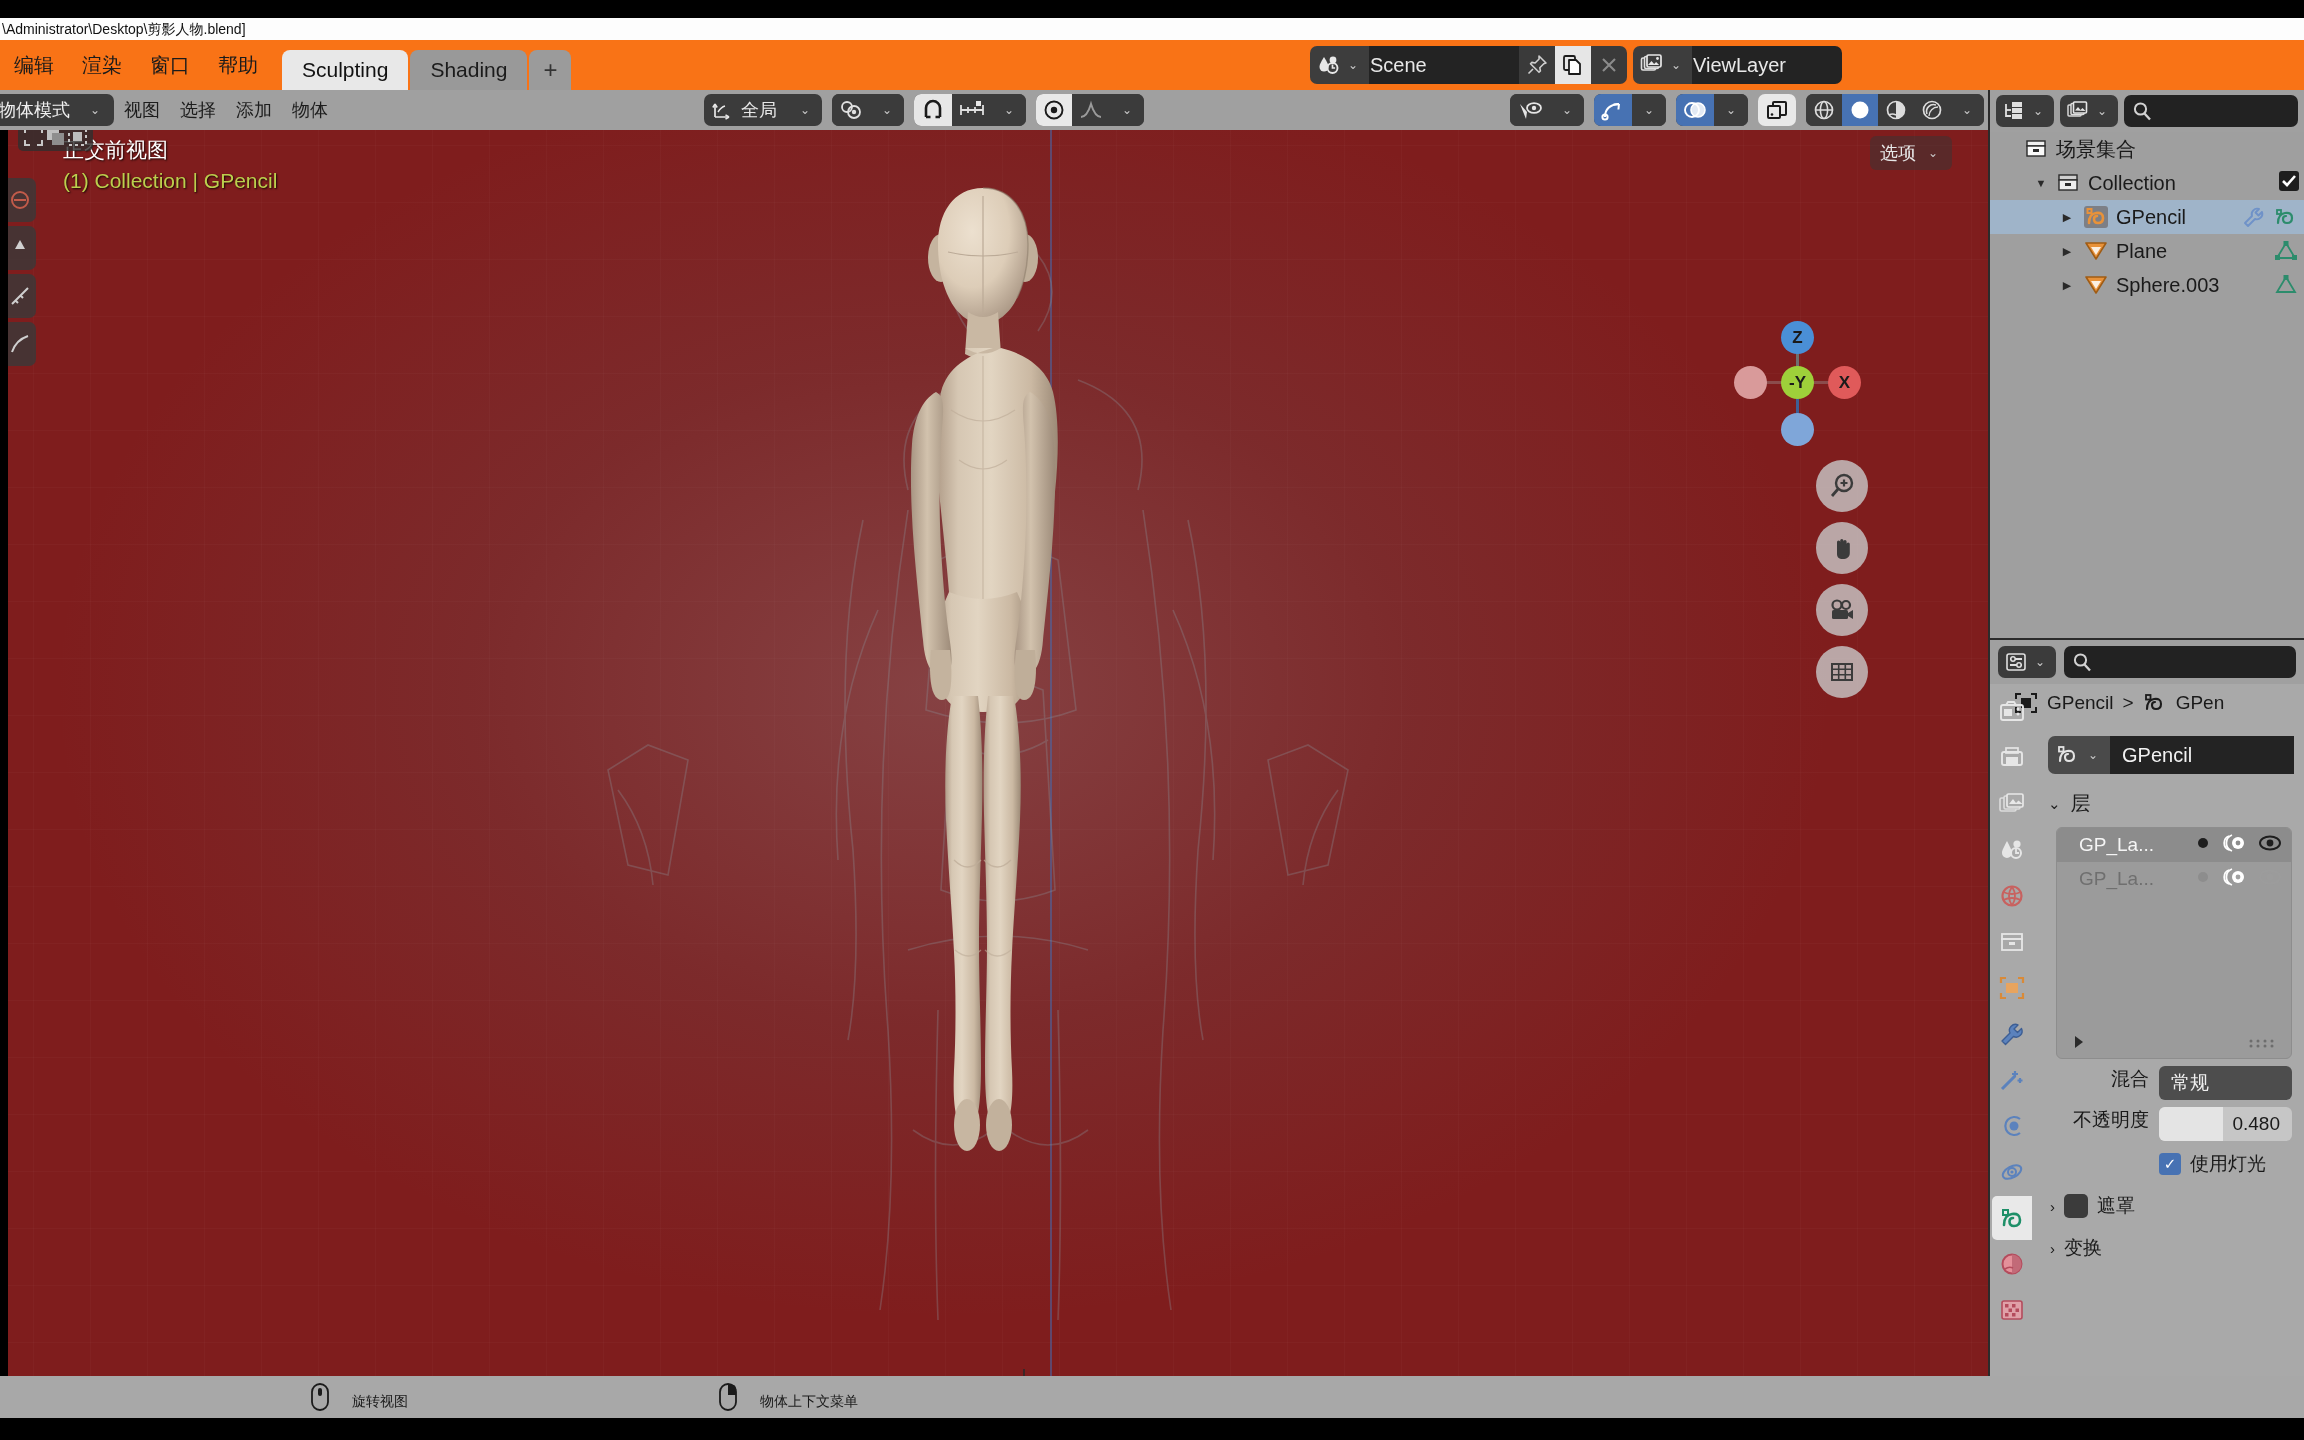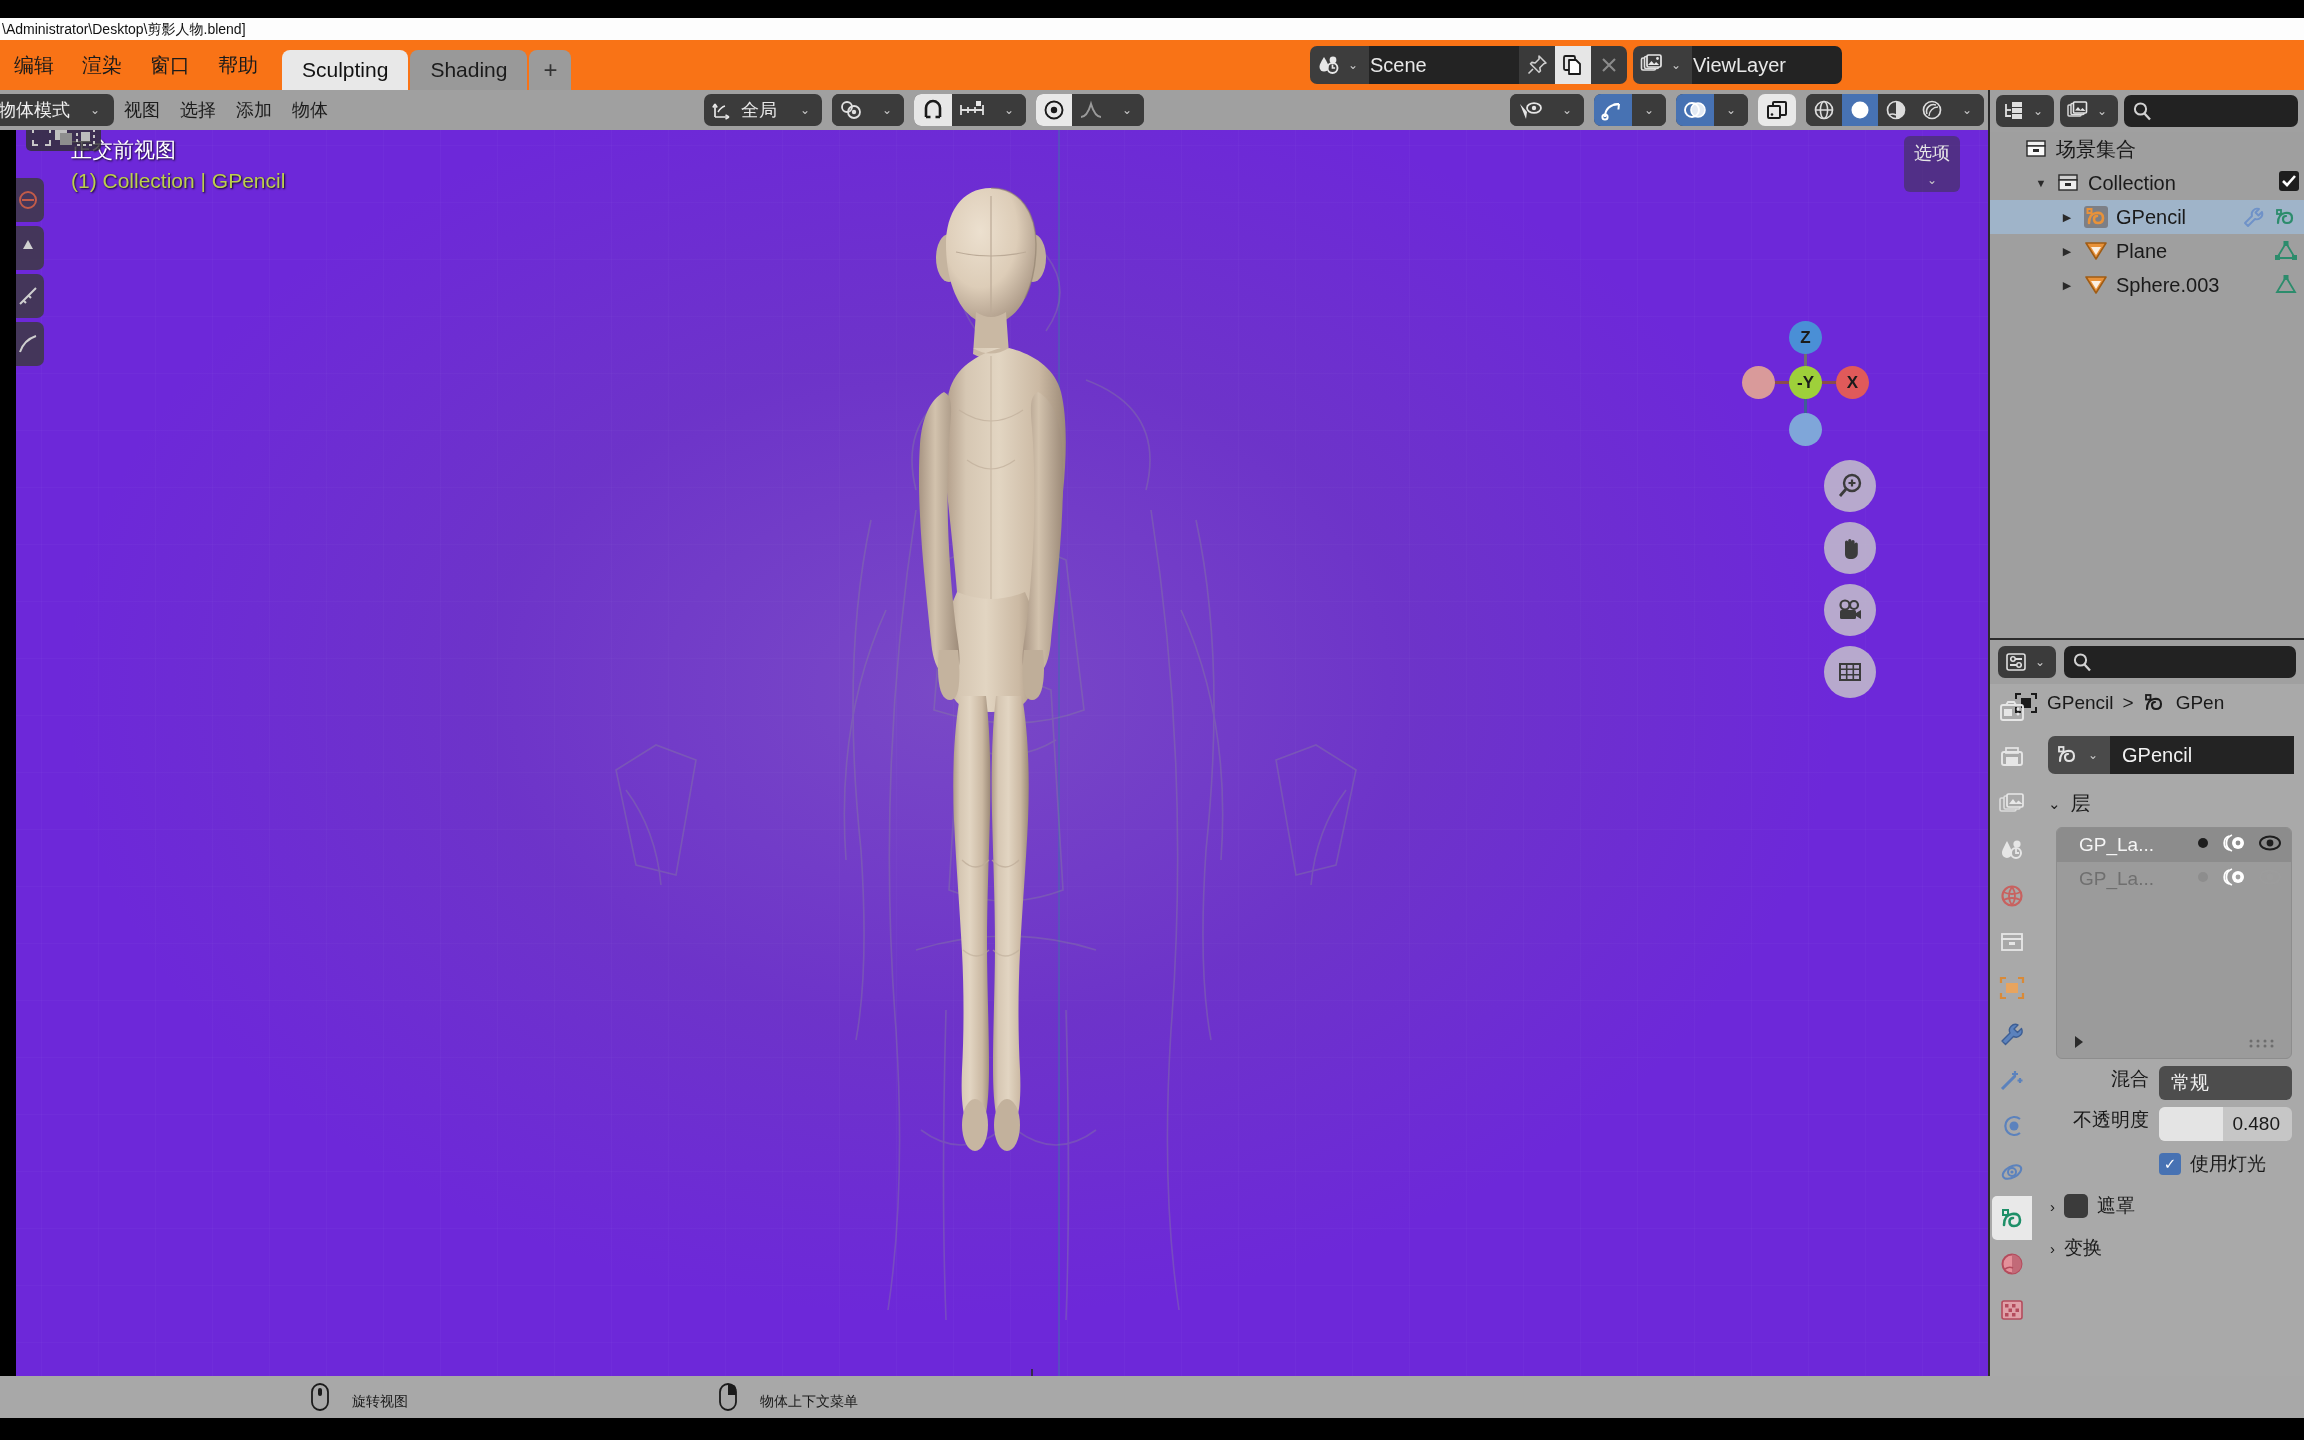--- a/index.html
+++ b/index.html
@@ -76,42 +76,42 @@
   .hbtn.white { background:#e9e9e9; color:#1a1a1a; }
   .hbtn.dim { background:#3b3b3b; color:#9a9a9a; }
   .caret { font-size:12px; color:#c8c8c8; padding:0 4px; }
   .orient {
     background:#3b3b3b; height:32px; border-radius:7px; display:flex; align-items:center;
     padding:0 8px; gap:9px; color:#e8e8e8; font-size:18px; min-width:118px;
   }
 
   
   .viewport {
-    position:absolute; left:16px; top:130px; width:1990px; height:1246px;
-    background:#6d28d9; overflow:hidden;
+    position:absolute; left:8px; top:130px; width:1990px; height:1246px;
+    background:#7f1d1d; overflow:hidden;
   }
   .vpgrid {
     position:absolute; inset:0;
     background-image:
       linear-gradient(rgba(255,255,255,0.022) 1px, transparent 1px),
       linear-gradient(90deg, rgba(255,255,255,0.022) 1px, transparent 1px);
     background-size: 57px 57px;
     background-position: 25px 15px;
   }
   .vpvign {
     position:absolute; inset:0;
     background: radial-gradient(ellipse 62% 70% at 47% 45%, rgba(150,150,155,0.30) 0%, rgba(110,112,118,0.16) 38%, rgba(40,40,42,0.0) 72%);
   }
   .axisZ { position:absolute; left:1042px; top:0; width:2px; height:1246px; background:rgba(70,105,175,0.55); }
   .vpoverlay-text { position:absolute; left:55px; top:6px; }
   .vp-t1 { font-size:21px; color:#ffffff; text-shadow:1px 1px 2px rgba(0,0,0,.85); }
   .vp-t2 { font-size:21px; color:#bccf4d; text-shadow:1px 1px 2px rgba(0,0,0,.85); margin-top:5px; }
   .optbtn {
     position:absolute; right:46px; top:6px; background:#36363680; color:#e6e6e6;
-    font-size:18px; padding:5px 10px; border-radius:6px; display:flex; align-items:center; gap:8px;flex-direction:column;
+    font-size:18px; padding:5px 10px; border-radius:6px; display:flex; align-items:center; gap:8px;
   }
   .selmodes {
     position:absolute; left:10px; top:-8px; display:flex; gap:3px;
     background:#303030cc; padding:5px 6px; border-radius:5px;
   }
   .selmodes i { display:block; width:19px; height:19px; }
   .lefttools {
     position:absolute; left:-16px; top:48px; width:44px; display:flex; flex-direction:column; gap:4px;
   }
   .ltool {

